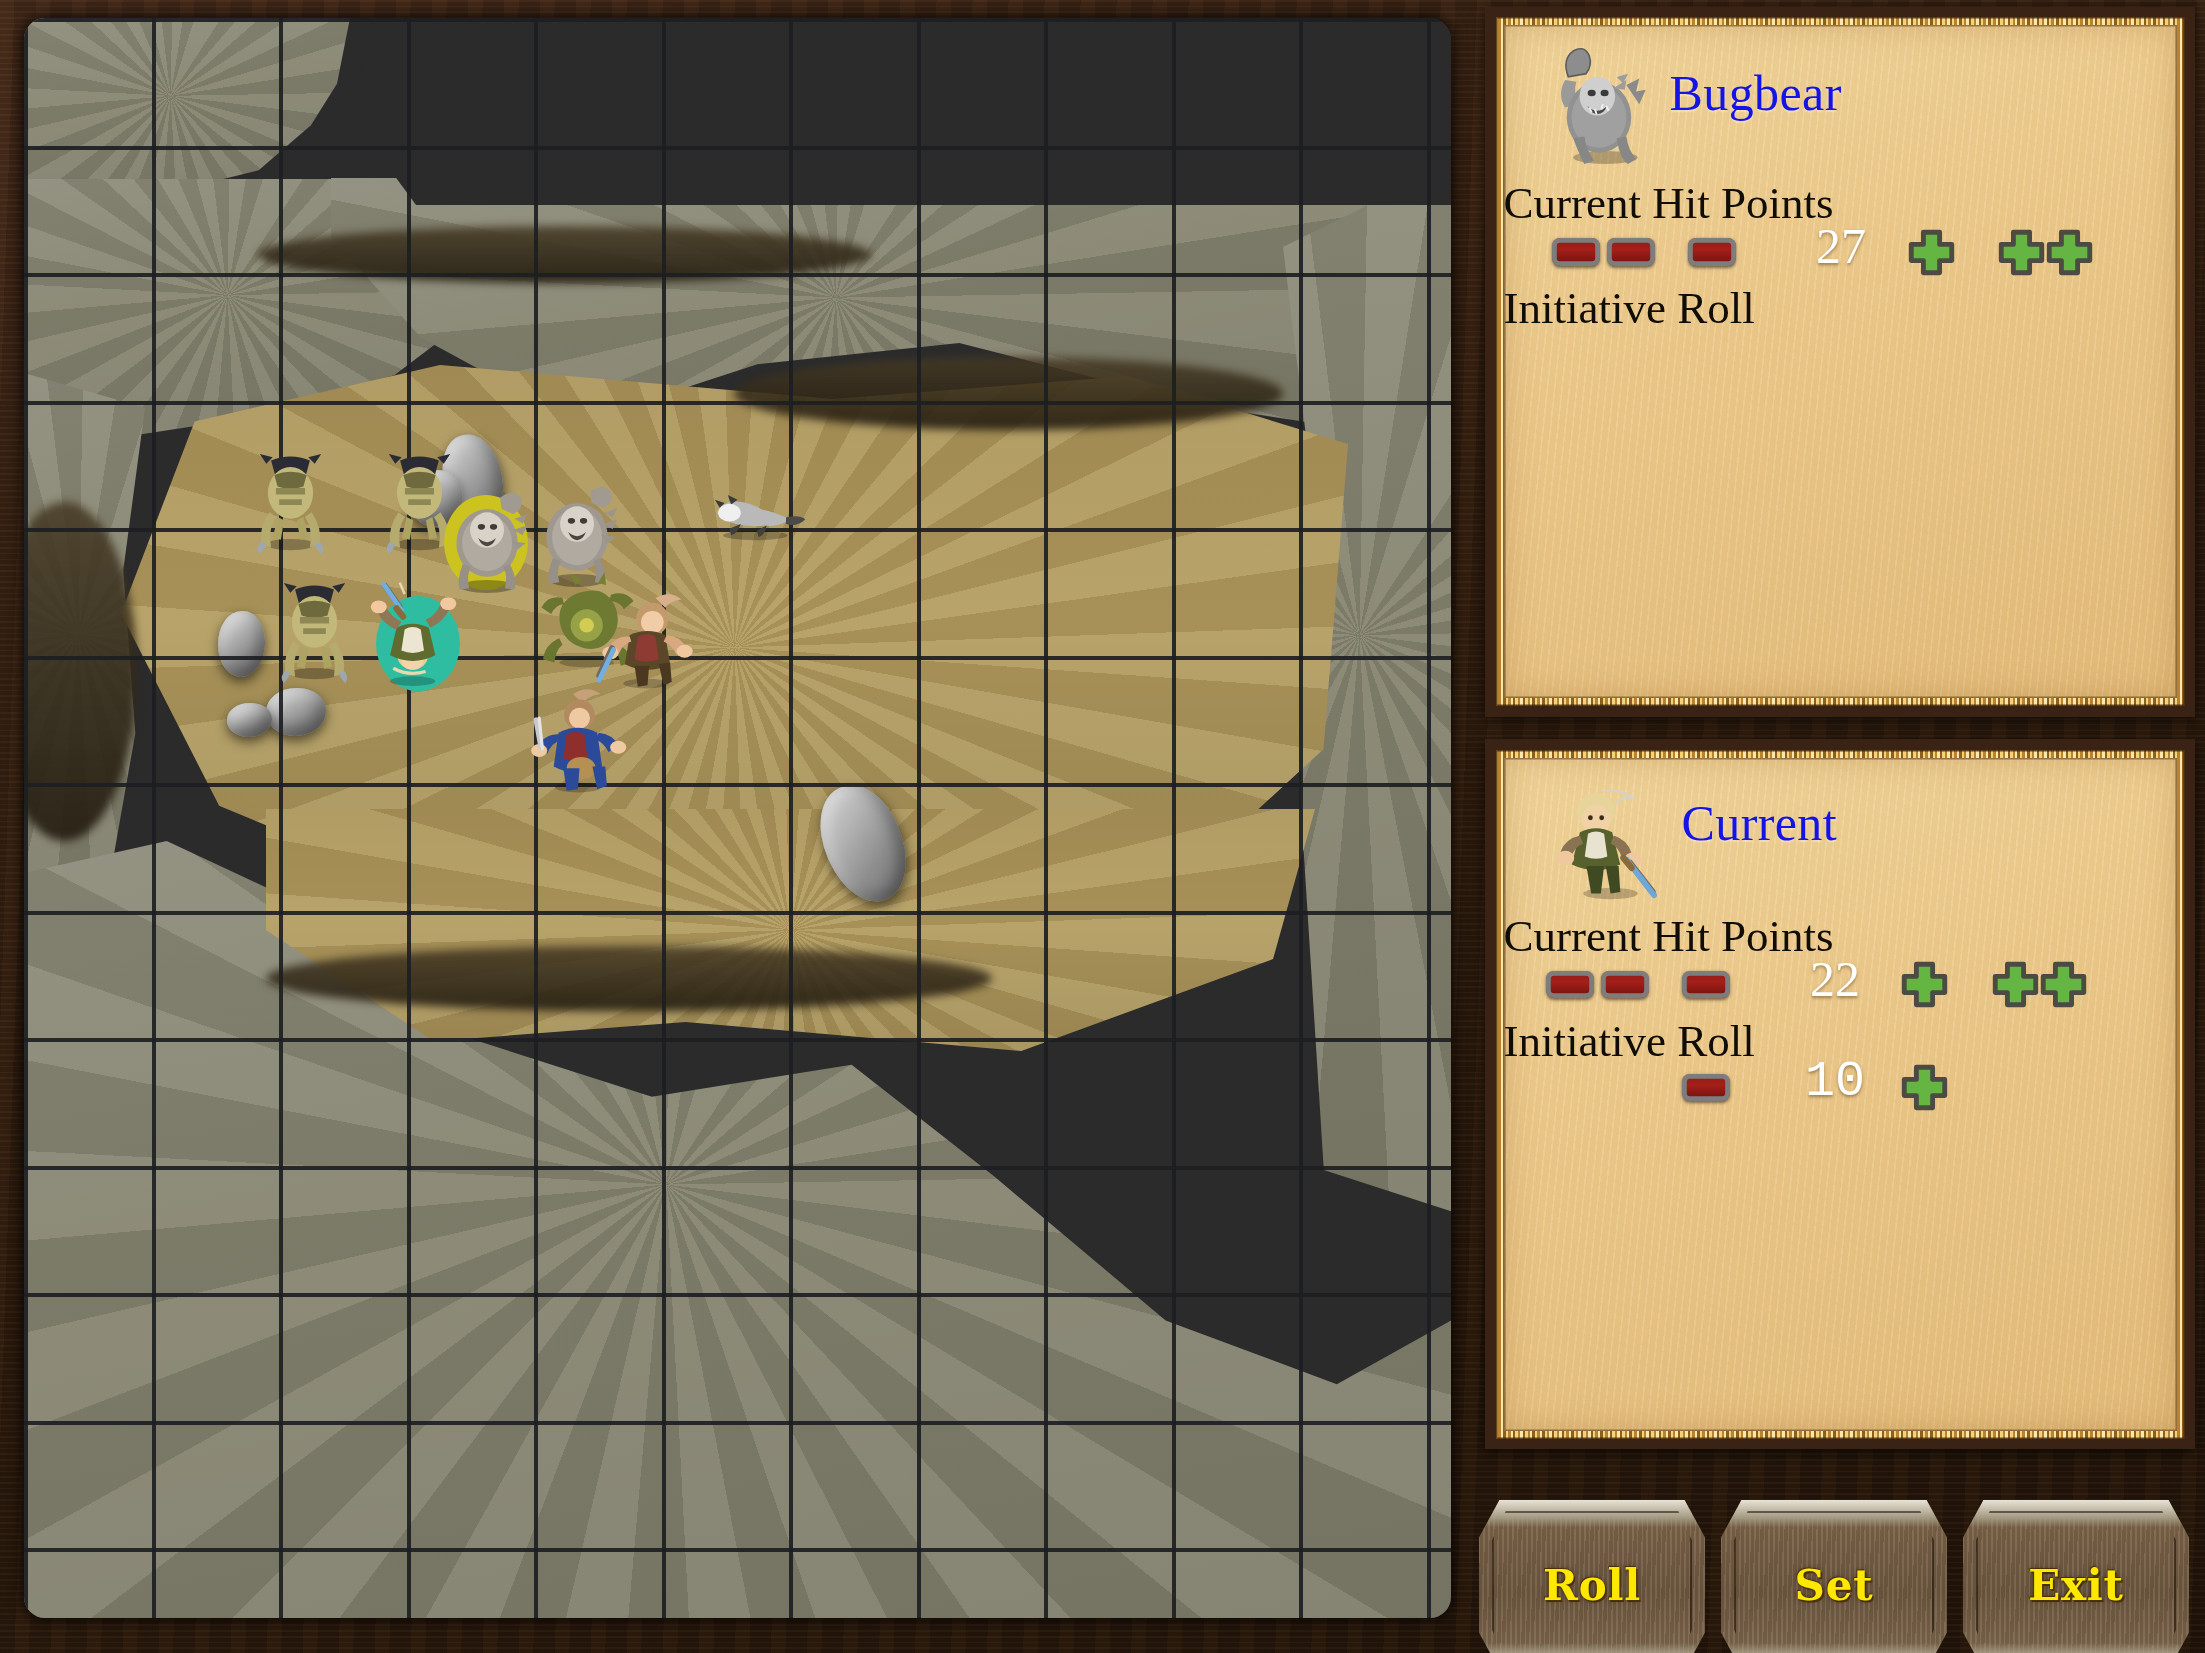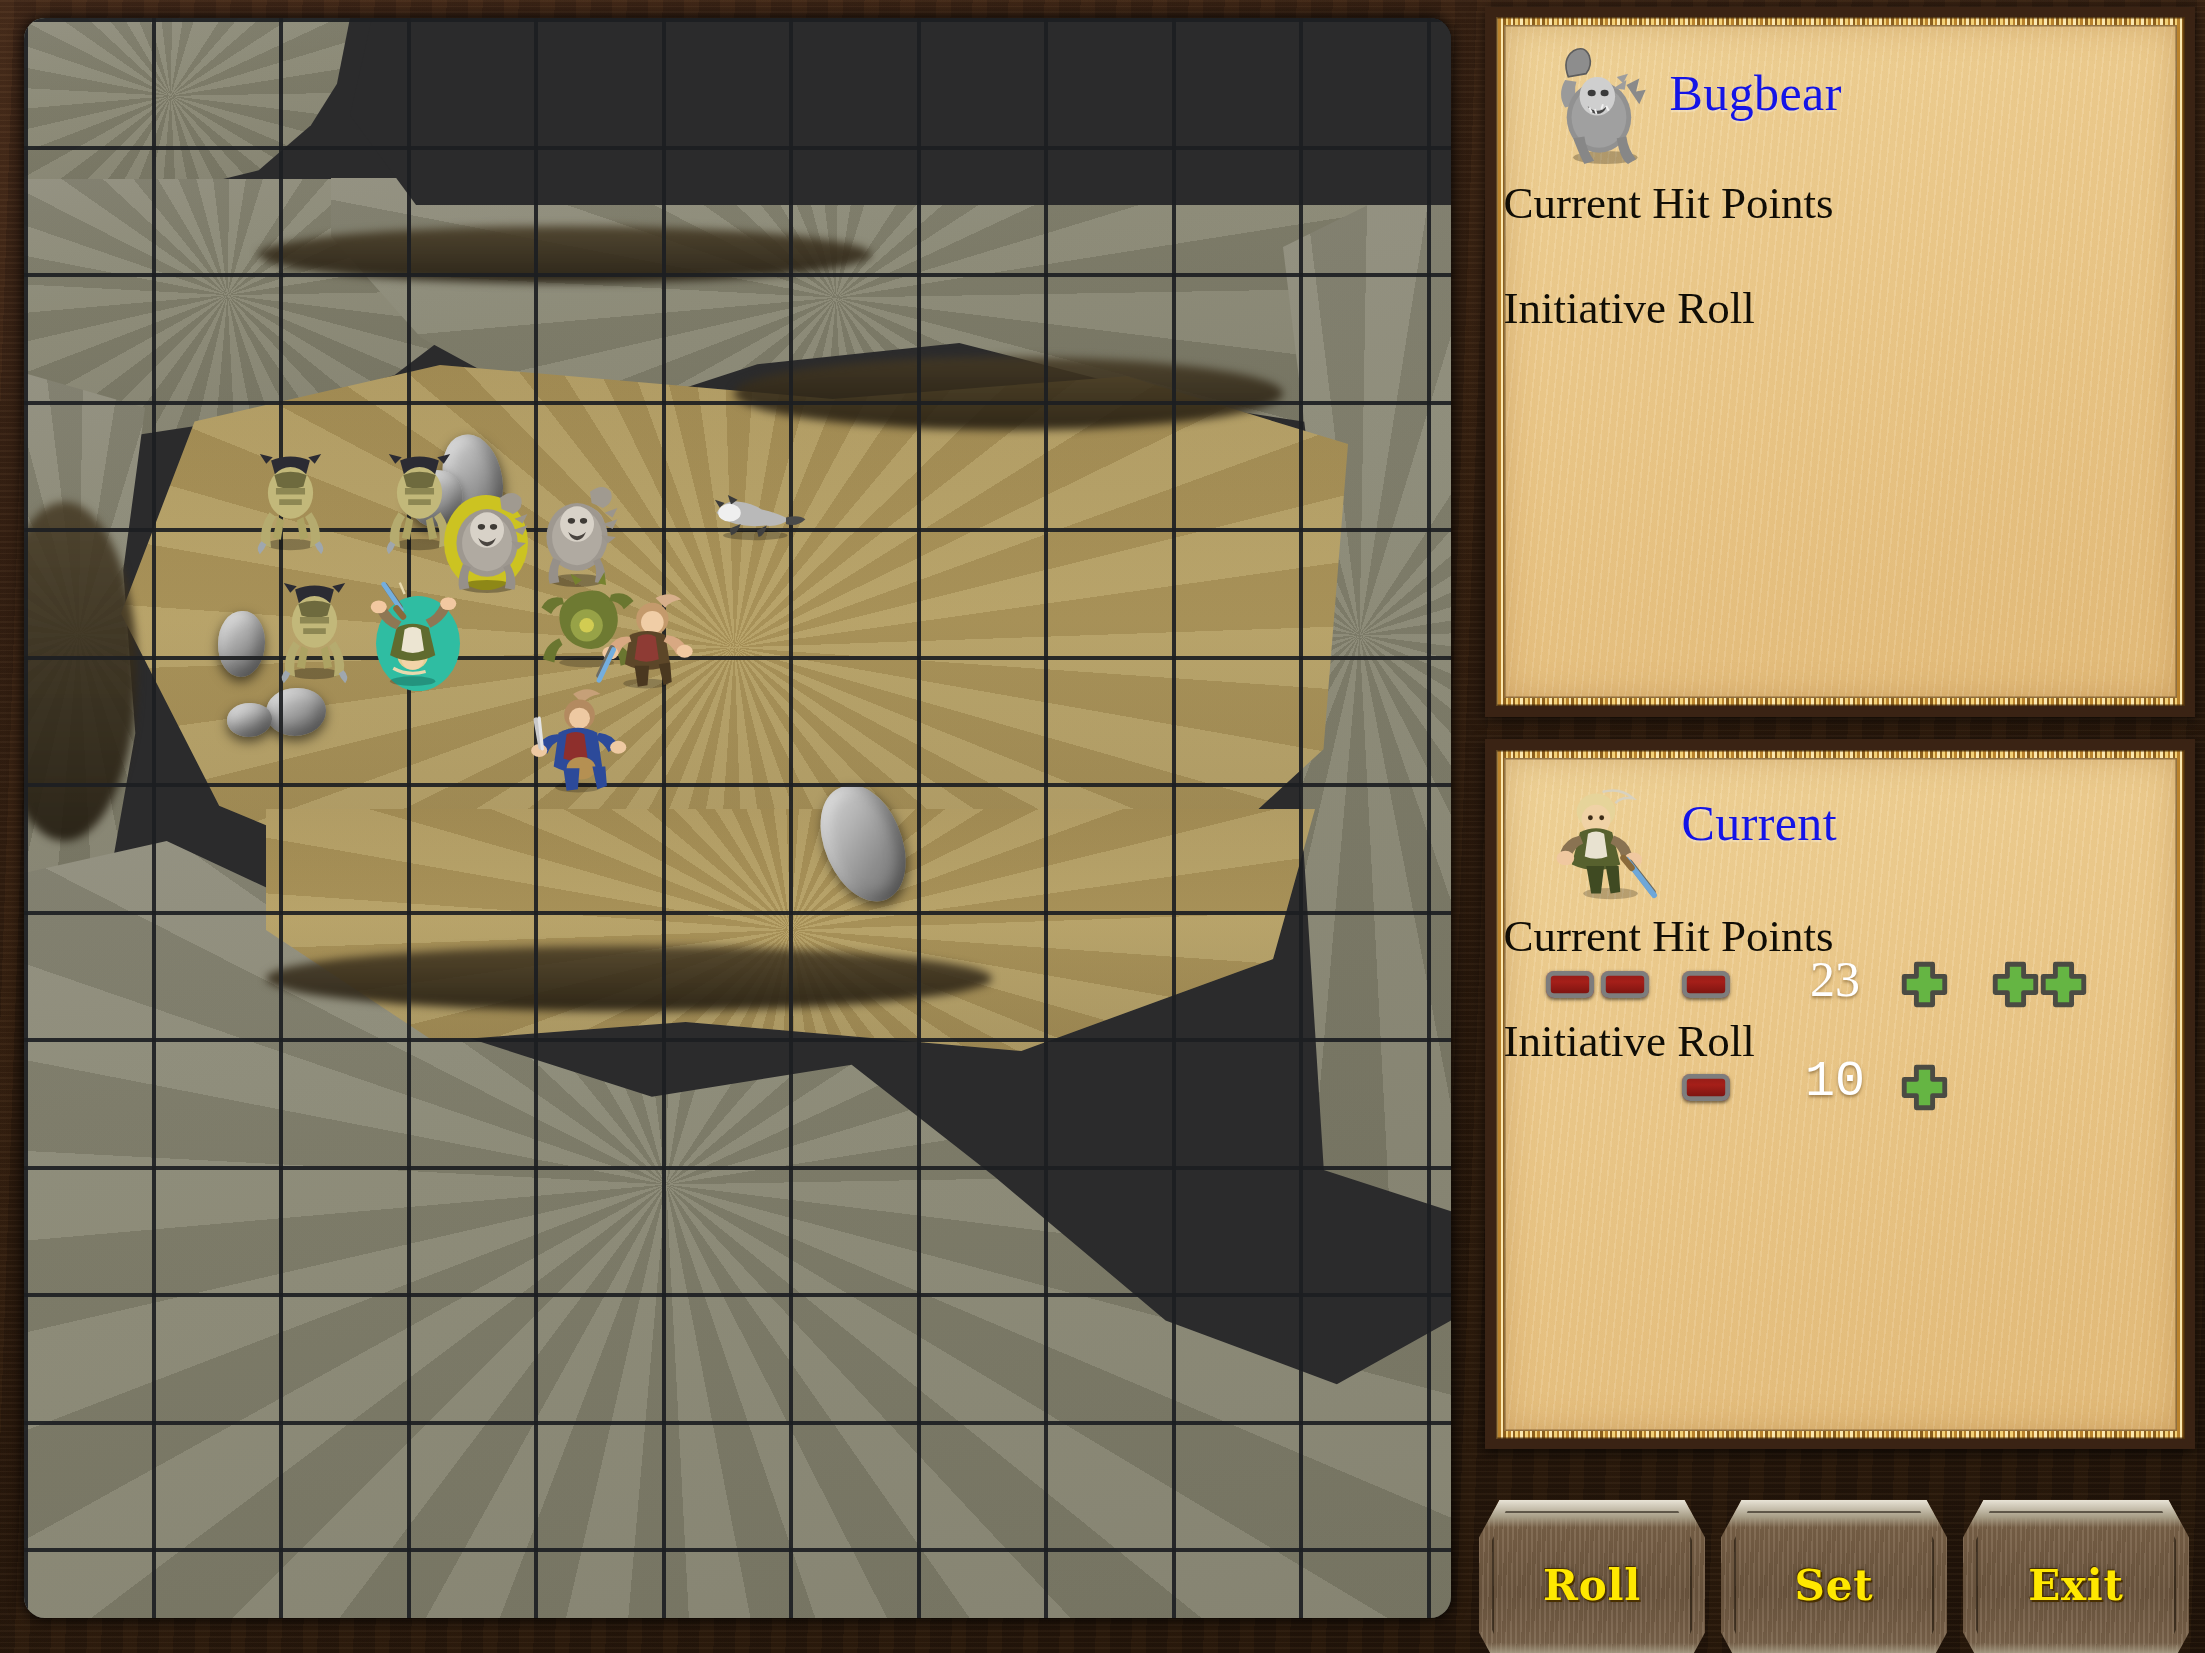--- a/index.html
+++ b/index.html
@@ -435,20 +435,41 @@
             <path d="M66 80 l3 6 M73 82 l2 6 M81 82 l2 -6 M87 78 l3 6" stroke="#f0f0f0" stroke-width="2.4"></path>
             <path d="M96 56 l16 -10 l-2 12 z" fill="#9d9d9d"></path>
             <path d="M100 42 l14 -4 l-6 12 z" fill="#9d9d9d"></path>
           </svg>
         </div>
 
         <div class="char-name">Bugbear</div>
 
         <div class="row-label" style="top:152px;">Current Hit Points</div>
 
+        <div class="stat-row" style="top:202px;">
+          <div class="btn-minus" style="left:48px; top:11.3px;"></div>
+          <div class="btn-minus" style="left:103px; top:11.3px;"></div>
+          <div class="btn-minus" style="left:184px; top:11.3px;"></div>
+          <div class="stat-val" style="left:289px; top:-9.7px; width:97px; text-align:center;">27</div>
+          <div class="btn-plus" style="left:404px; top:1.6px;">
+            <svg class="plus-svg" viewBox="0 0 58 58">
+                <path d="M19 4 H39 V19 H54 V39 H39 V54 H19 V39 H4 V19 H19 Z" fill="#65b543" stroke="#4b4b43" stroke-width="6" stroke-linejoin="round"></path>
+              </svg>
+          </div>
+          <div class="btn-plus" style="left:494px; top:1.6px;">
+            <svg class="plus-svg" viewBox="0 0 58 58">
+                <path d="M19 4 H39 V19 H54 V39 H39 V54 H19 V39 H4 V19 H19 Z" fill="#65b543" stroke="#4b4b43" stroke-width="6" stroke-linejoin="round"></path>
+              </svg>
+          </div>
+          <div class="btn-plus" style="left:542px; top:1.6px;">
+            <svg class="plus-svg" viewBox="0 0 58 58">
+                <path d="M19 4 H39 V19 H54 V39 H39 V54 H19 V39 H4 V19 H19 Z" fill="#65b543" stroke="#4b4b43" stroke-width="6" stroke-linejoin="round"></path>
+              </svg>
+          </div>
+        </div>
 
         <div class="row-label" style="top:257px;">Initiative Roll</div>
 
 
       </div>
     </div>
   </div>
 
   <div class="card" style="left:1485px; top:739px; width:710px; height:710px;">
     <div class="card-frame">
@@ -477,21 +498,21 @@
         </div>
 
         <div class="char-name" style="left:178px; top:36px;">Current</div>
 
         <div class="row-label" style="top:152px;">Current Hit Points</div>
 
         <div class="stat-row" style="top:202px;">
           <div class="btn-minus" style="left:42px; top:11.3px;"></div>
           <div class="btn-minus" style="left:97px; top:11.3px;"></div>
           <div class="btn-minus" style="left:178px; top:11.3px;"></div>
-          <div class="stat-val" style="left:283px; top:-9.7px; width:97px; text-align:center;">23</div>
+          <div class="stat-val" style="left:283px; top:-9.7px; width:97px; text-align:center;">22</div>
           <div class="btn-plus" style="left:397px; top:1.6px;">
             <svg class="plus-svg" viewBox="0 0 58 58">
                 <path d="M19 4 H39 V19 H54 V39 H39 V54 H19 V39 H4 V19 H19 Z" fill="#65b543" stroke="#4b4b43" stroke-width="6" stroke-linejoin="round"></path>
               </svg>
           </div>
           <div class="btn-plus" style="left:488px; top:1.6px;">
             <svg class="plus-svg" viewBox="0 0 58 58">
                 <path d="M19 4 H39 V19 H54 V39 H39 V54 H19 V39 H4 V19 H19 Z" fill="#65b543" stroke="#4b4b43" stroke-width="6" stroke-linejoin="round"></path>
               </svg>
           </div>

